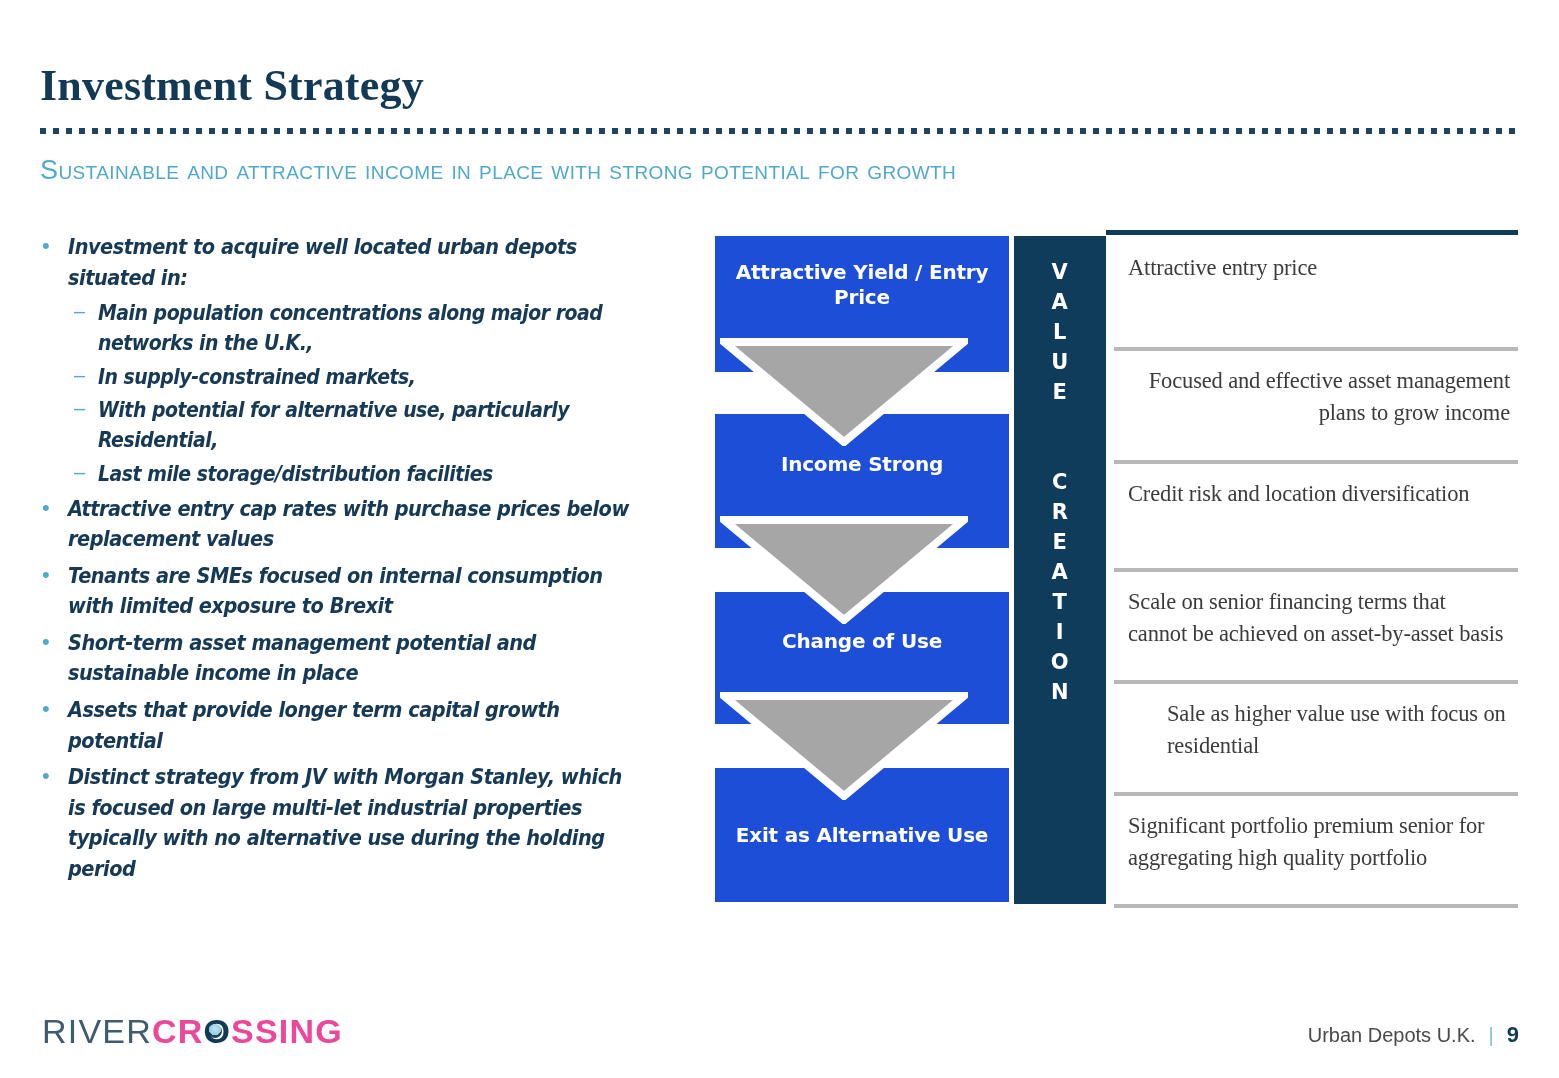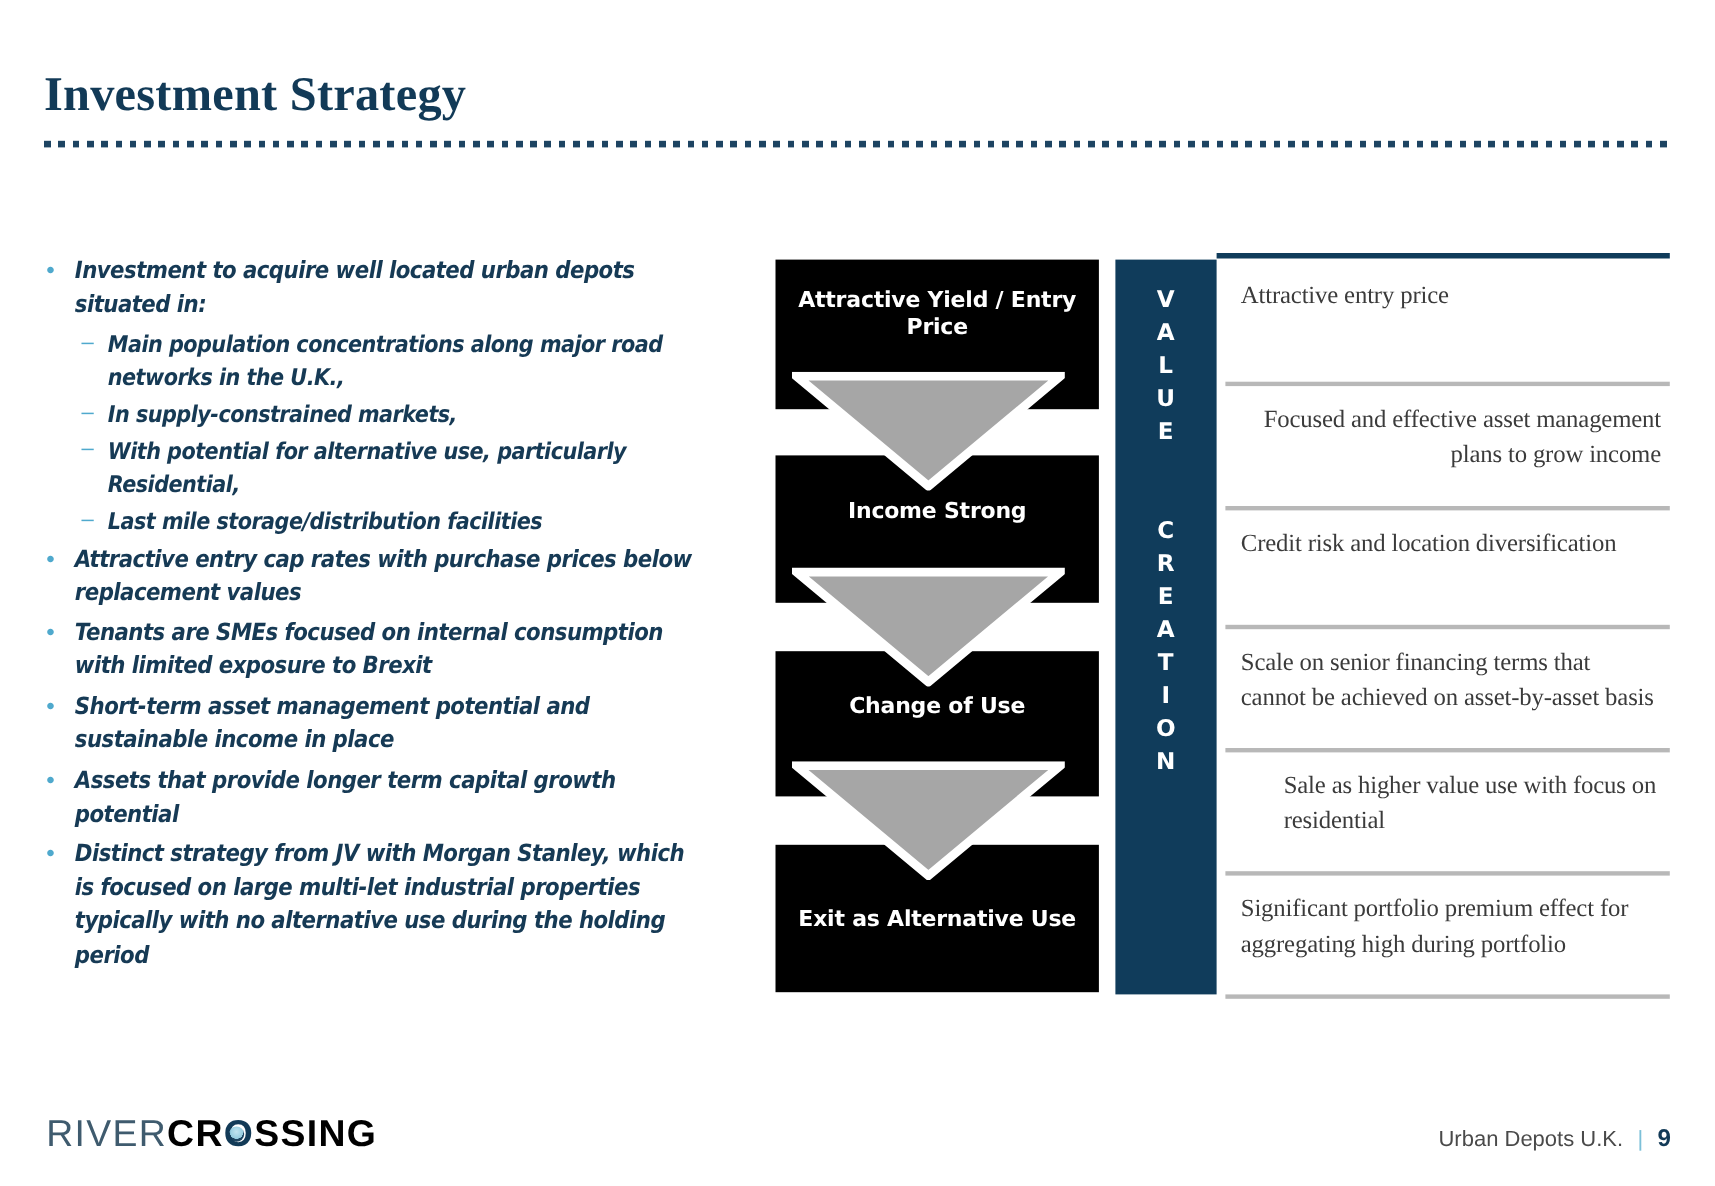--- a/index.html
+++ b/index.html
@@ -74,22 +74,22 @@
   }
   .b-item.sub { margin-left: 32px; margin-bottom: 4px; }
   .b-item.sub .b-marker {
     font-size: 20px; width: 28px; color: #4fa9cd;
   }
   .b-item.sub .b-text { font-size: 21px; }
 
   
   .funnel { position: absolute; left: 697px; top: 236px; width: 294px; height: 668px; }
   .fbox {
-    position: absolute; left: 8px; width: 294px;
-    background: #000000;
+    position: absolute; left: 18px; width: 294px;
+    background: #1d4ed8;
     color: #ffffff;
     display: flex; align-items: center; justify-content: center;
     text-align: center;
     font-family: "DejaVu Sans", sans-serif;
     font-weight: bold;
     font-size: 20px;
     line-height: 1.25;
     padding: 0 14px;
     letter-spacing: -0.2px;
   }
@@ -157,21 +157,21 @@
   
   .logo {
     position: absolute; left: 42px; top: 1012px;
     font-family: "Liberation Sans", sans-serif;
     font-size: 34px;
     letter-spacing: 1.2px;
     white-space: nowrap;
     display: flex; align-items: baseline;
   }
   .logo .lg-river { font-weight: 300; color: #3f5b6e; }
-  .logo .lg-cross { font-weight: bold; color: #000000; position: relative; }
+  .logo .lg-cross { font-weight: bold; color: #ec4899; position: relative; }
   .logo .lg-o {
     position: relative; display: inline-block;
     font-weight: bold; color: #123a57;
   }
   .logo .lg-o .swirl {
     position: absolute; left: 5px; top: 12px;
     width: 14px; height: 14px;
     border-radius: 50%;
     background: radial-gradient(circle at 50% 35%, #bfe3ef 0%, #8fc9dd 55%, #123a57 56%, #123a57 100%);
     opacity: 0.95;
@@ -187,20 +187,21 @@
   .footer-right .sep { color: #7cc0d8; font-size: 20px; }
   .footer-right .pg { color: #123a57; font-weight: bold; font-size: 22px; }
 </style>
 </head>
 <body>
 
 <div class="slide">
 
   <div class="title">Investment Strategy</div>
   <div class="dotted-rule"></div>
+  <div class="subtitle">Sustainable and Attractive Income In Place With Strong Potential For Growth</div>
 
   <div class="bullets">
     <div class="b-item">
       <span class="b-marker">•</span>
       <span class="b-text">Investment to acquire well located urban depots situated in:</span>
     </div>
     <div class="b-item sub">
       <span class="b-marker">–</span>
       <span class="b-text">Main population concentrations along major road networks in the U.K.,</span>
     </div>
@@ -309,21 +310,21 @@
       <span class="vtext">Scale on senior financing terms that cannot be achieved on asset-by-asset basis</span>
     </div>
     <div class="vdiv" style="top:450px;"></div>
 
     <div class="vrow" style="top:458px;height:104px;margin-left:39px;">
       <span class="vtext">Sale as higher value use with focus on residential</span>
     </div>
     <div class="vdiv" style="top:562px;"></div>
 
     <div class="vrow" style="top:570px;height:108px;">
-      <span class="vtext">Significant portfolio premium effect for aggregating high during portfolio</span>
+      <span class="vtext">Significant portfolio premium senior for aggregating high quality portfolio</span>
     </div>
     <div class="vdiv" style="top:674px;"></div>
   </div>
 
   <div class="logo">
     <span class="lg-river">RIVER</span>
       <span class="lg-cross">CR</span>
       <span class="lg-o"><span>O</span><span class="swirl"></span></span>
       <span class="lg-cross">SSING</span>
   </div>

